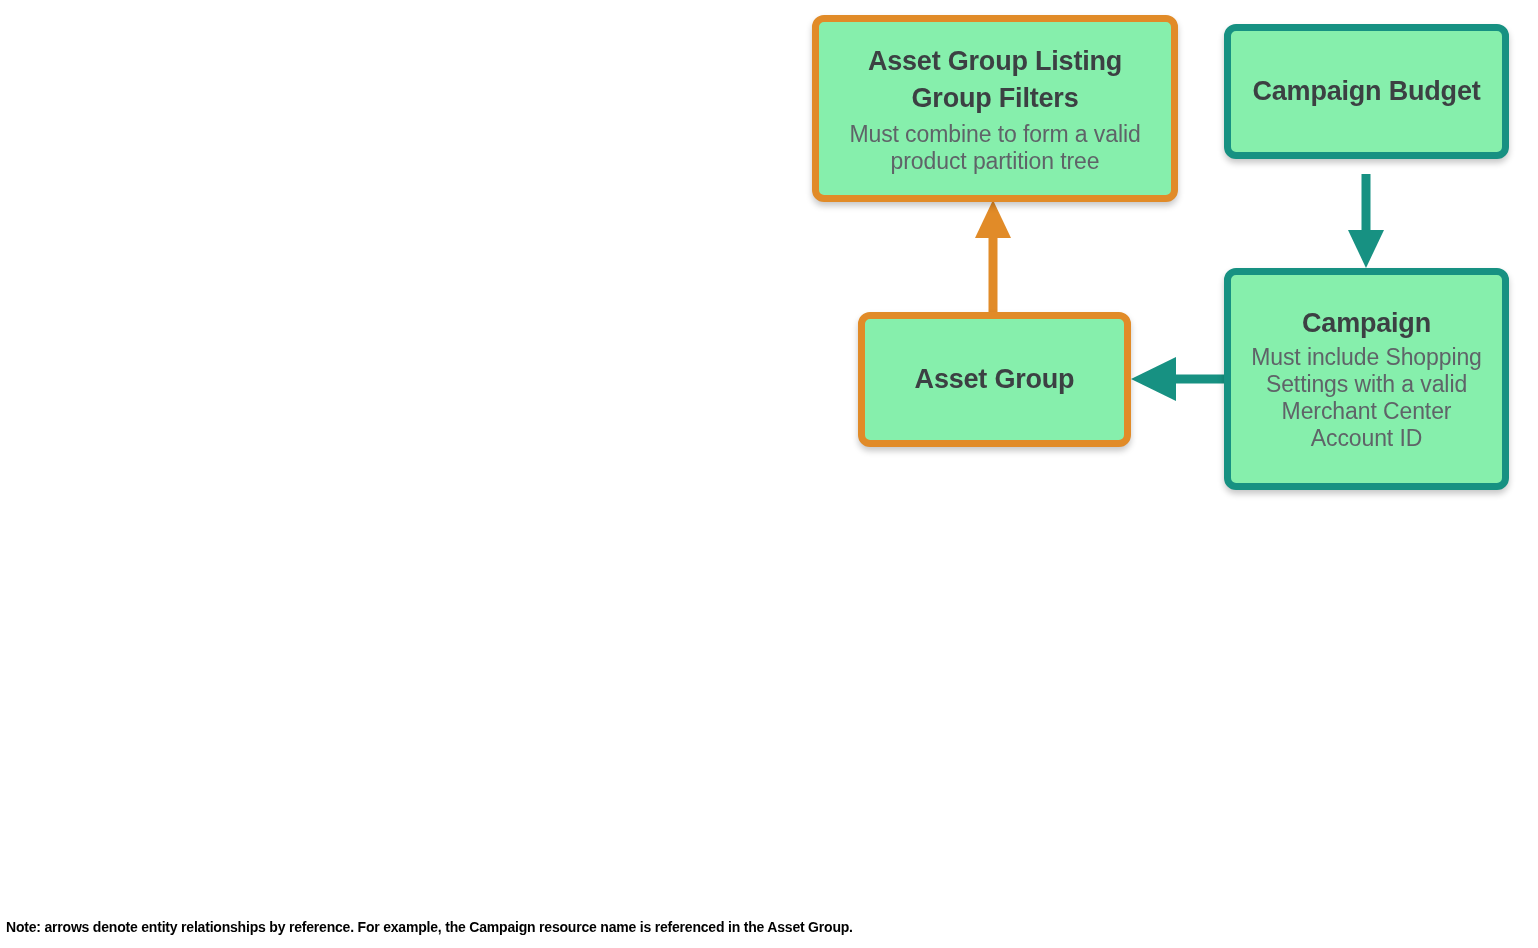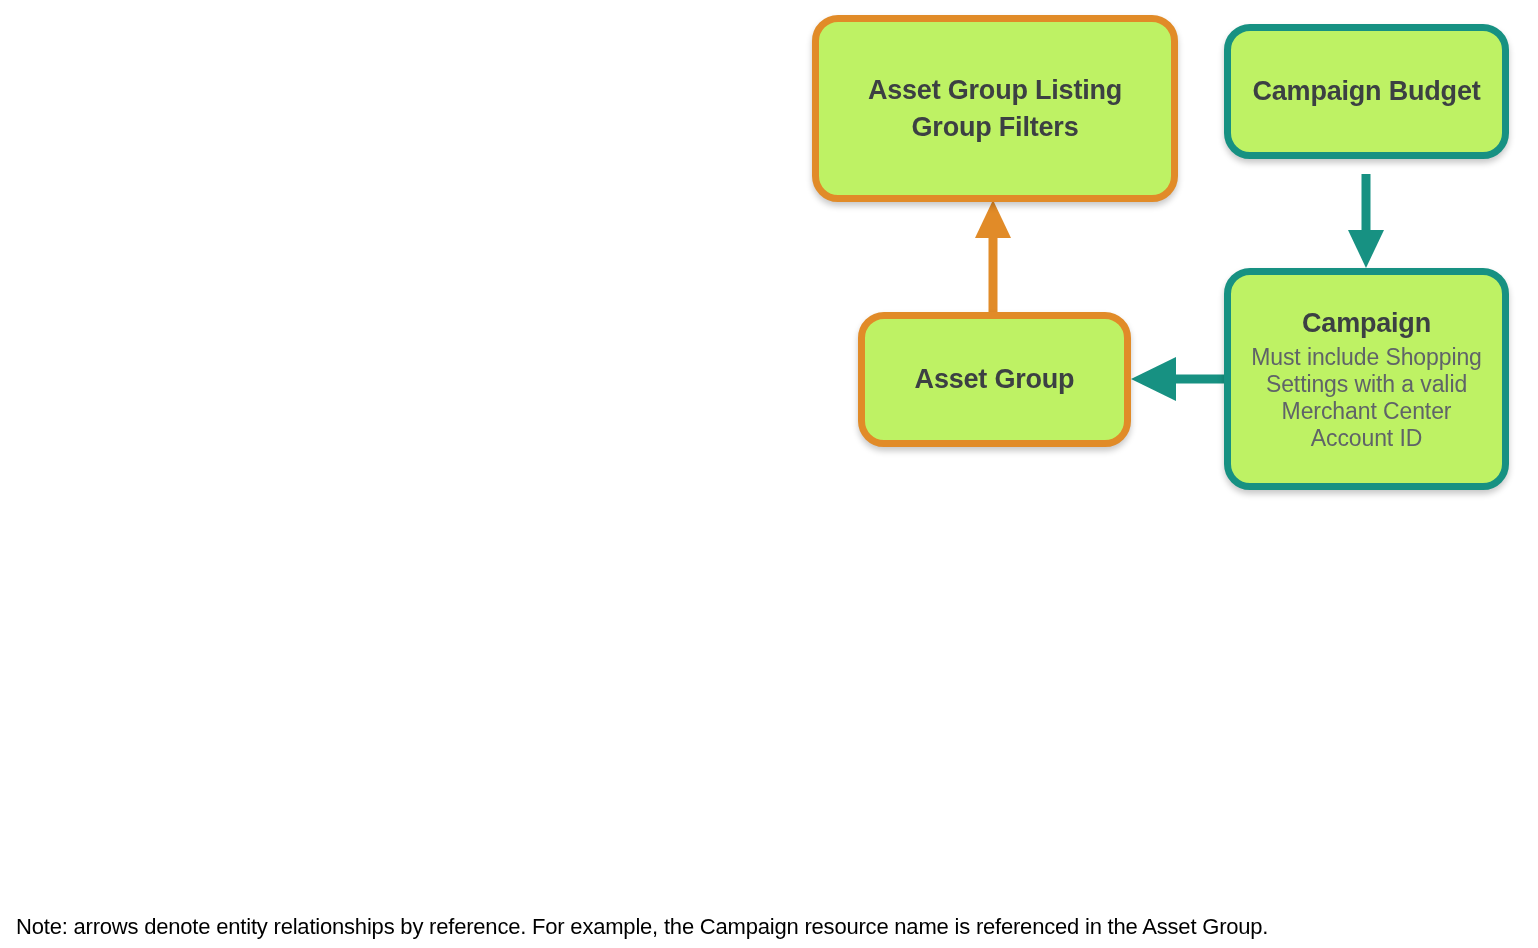--- a/index.html
+++ b/index.html
@@ -17,24 +17,24 @@
 
   #canvas {
     position: absolute;
     inset: 0;
   }
 
   
   .node {
     position: absolute;
     box-sizing: border-box;
-    background: #bef264;
+    background: #86efac;
     border-style: solid;
     border-width: 7px;
-    border-radius: 26px;
+    border-radius: 12px;
     display: flex;
     flex-direction: column;
     align-items: center;
     justify-content: center;
     text-align: center;
     box-shadow: 0 4px 6px rgba(0,0,0,0.22);
     z-index: 3;
     padding: 4px 10px;
   }
   .node.orange { border-color: #E18B28; }
@@ -68,24 +68,24 @@
     left: 0; top: 0;
     width: 1538px;
     height: 948px;
     z-index: 1;
     pointer-events: none;
   }
 
   
   #note {
     position: absolute;
-    left: 16px;
+    left: 6px;
     top: 913px;
-    font-size: 22px;
-    font-weight: normal;
+    font-size: 14px;
+    font-weight: bold;
     color: #000000;
     letter-spacing: -0.2px;
     line-height: 28px;
     white-space: nowrap;
   }
 </style>
 </head>
 <body>
 
 <div id="canvas">
@@ -103,20 +103,21 @@
     </g>
 
     <g>
       <line x1="1227" y1="379" x2="1175" y2="379" stroke="#179182" stroke-width="9"></line>
       <polygon points="1131,379 1176,357 1176,401" fill="#179182"></polygon>
     </g>
   </svg>
 
   <div class="node orange compact" id="node-aglgf">
     <div class="node-title">Asset Group Listing Group Filters</div>
+    <div class="node-sub">Must combine to form a valid product partition tree</div>
   </div>
 
   <div class="node teal compact" id="node-budget">
     <div class="node-title">Campaign Budget</div>
   </div>
 
   <div class="node teal" id="node-campaign">
     <div class="node-title">Campaign</div>
     <div class="node-sub">Must include Shopping Settings with a valid Merchant Center Account ID</div>
   </div>

